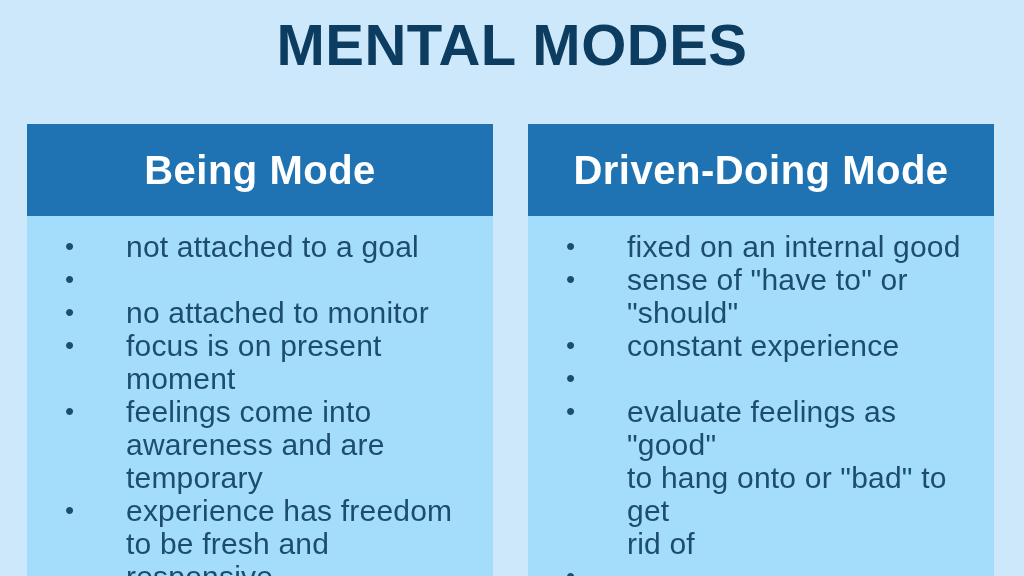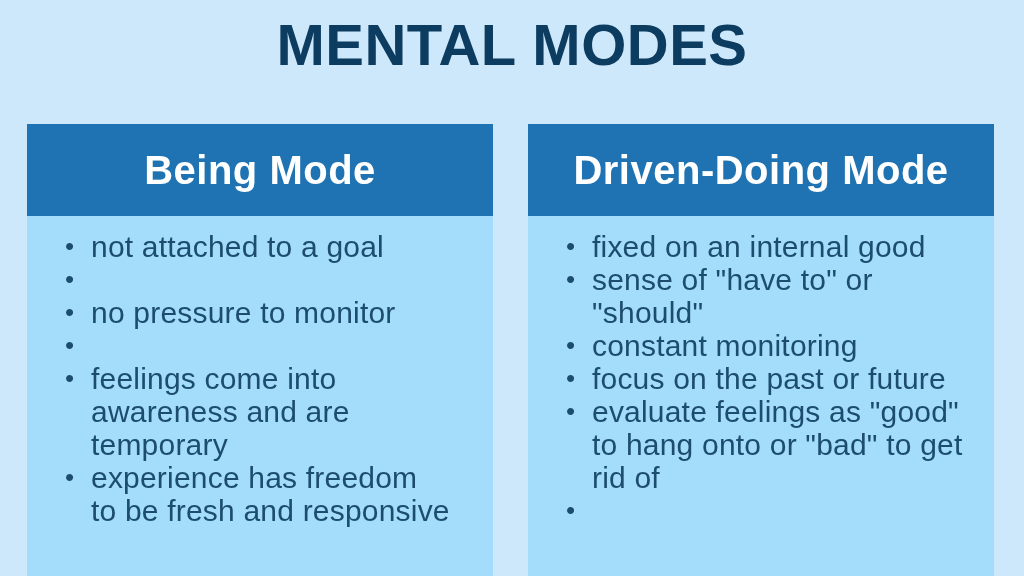--- a/index.html
+++ b/index.html
@@ -73,20 +73,21 @@
   }
   .bullet {
     width: 26px;
     flex-shrink: 0;
     font-size: 26px;
     line-height: 33px;
   }
   .item-text {
     white-space: pre-line;
     letter-spacing: 0.2px;
+    margin-left: 35px;
   }
 </style>
 </head>
 <body>
 
 <div class="page">
 
   <h1 class="title">MENTAL MODES</h1>
 
   <div class="cards">
@@ -98,24 +99,26 @@
       <ul class="card-body">
         <li>
           <span class="bullet">•</span>
           <span class="item-text">not attached to a goal</span>
         </li>
         <li>
           <span class="bullet">•</span>
         </li>
         <li>
           <span class="bullet">•</span>
-          <span class="item-text">no pressure to monitor</span>
+          <span class="item-text">no attached to monitor</span>
         </li>
         <li>
           <span class="bullet">•</span>
+          <span class="item-text">focus is on present
+moment</span>
         </li>
         <li>
           <span class="bullet">•</span>
           <span class="item-text">feelings come into
 awareness and are
 temporary</span>
         </li>
         <li>
           <span class="bullet">•</span>
           <span class="item-text">experience has freedom
@@ -133,25 +136,24 @@
           <span class="bullet">•</span>
           <span class="item-text">fixed on an internal good</span>
         </li>
         <li>
           <span class="bullet">•</span>
           <span class="item-text">sense of "have to" or
 "should"</span>
         </li>
         <li>
           <span class="bullet">•</span>
-          <span class="item-text">constant monitoring</span>
+          <span class="item-text">constant experience</span>
         </li>
         <li>
           <span class="bullet">•</span>
-          <span class="item-text">focus on the past or future</span>
         </li>
         <li>
           <span class="bullet">•</span>
           <span class="item-text">evaluate feelings as "good"
 to hang onto or "bad" to get
 rid of</span>
         </li>
         <li>
           <span class="bullet">•</span>
         </li>

